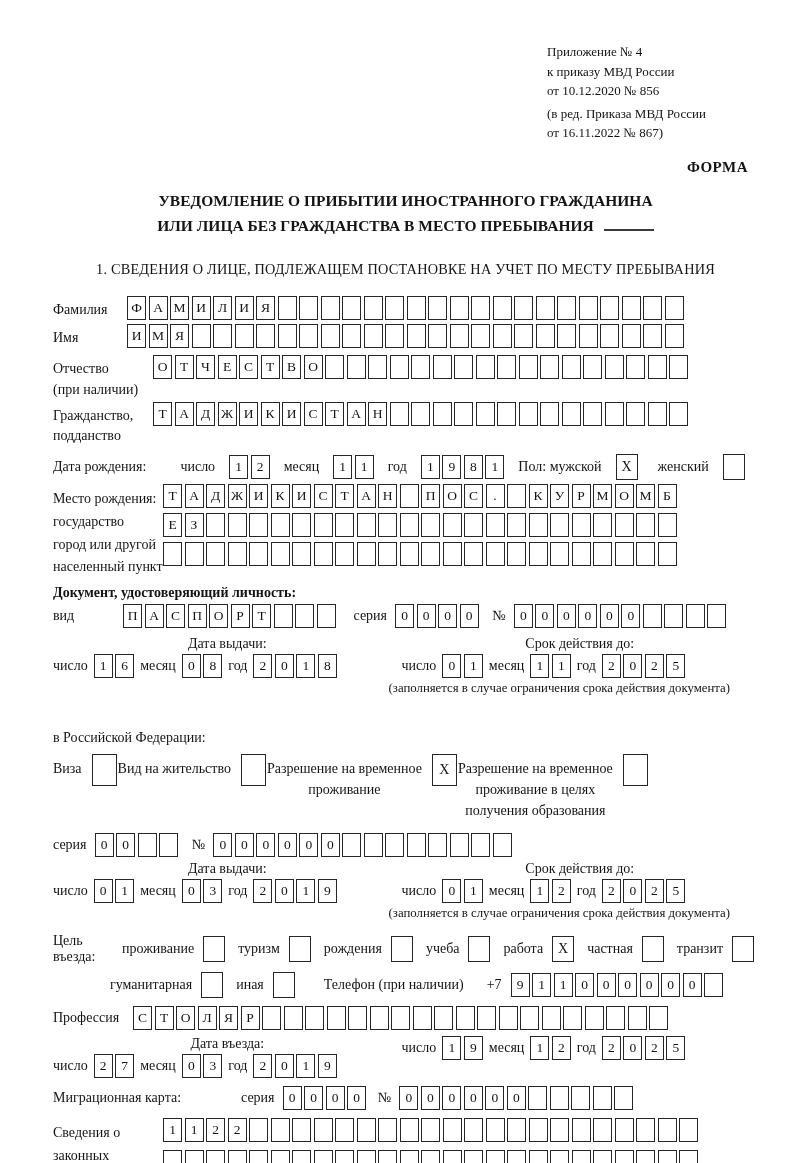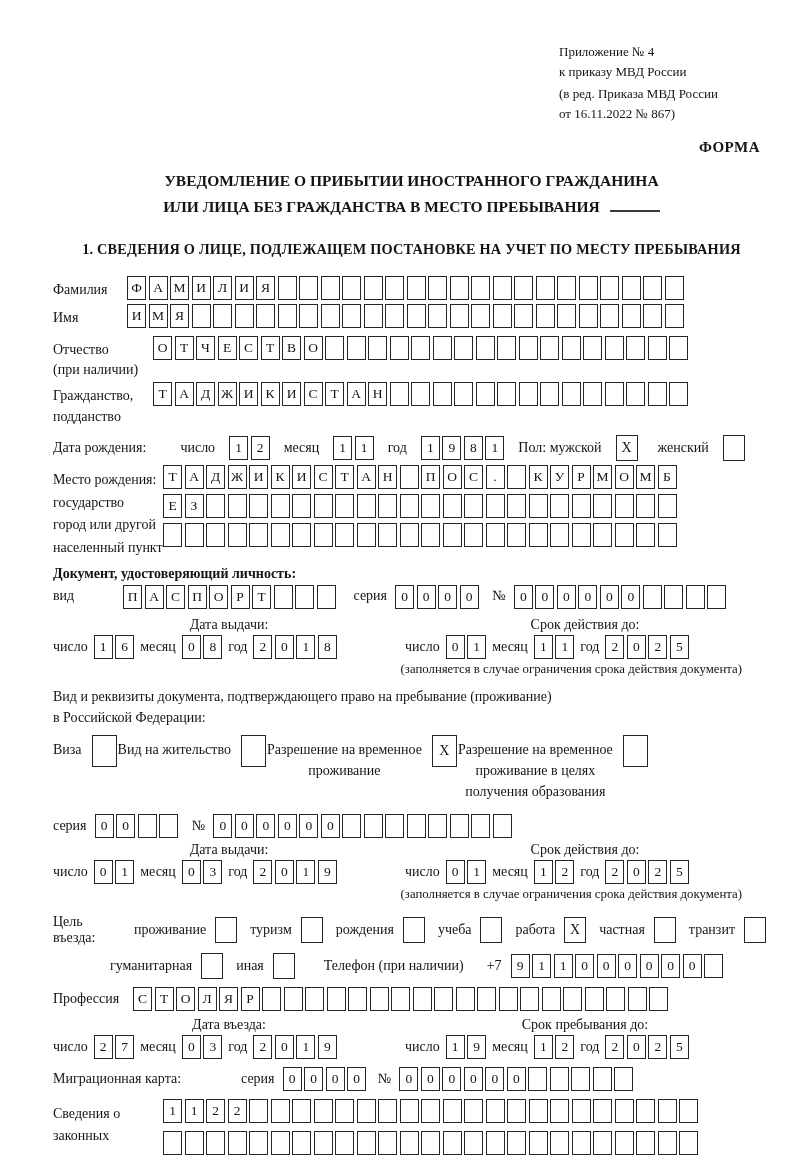--- a/index.html
+++ b/index.html
@@ -1,29 +1,29 @@
 <!DOCTYPE html>
 <html><head>
 <meta charset="utf-8">
 <style>
   * { box-sizing: border-box; margin: 0; padding: 0; }
   html,body { background:#e8e8e8; }
   .page {
     width: 800px; height: 1163px; margin: 0 auto; background: #ffffff;
     font-family: "Liberation Serif", "DejaVu Serif", serif;
     color: #141414; position: relative; overflow: hidden;
-    padding: 42px 30px 0 53px;
+    padding: 42px 42px 0 53px;
   }
   
   .appendix { width: 205px; margin-left: auto; margin-right: 6px; font-size: 13px; line-height: 1.5; }
   .appendix .rev { margin-top: 3px; }
   .forma { text-align: right; font-weight: bold; font-size: 15px; margin: 16px 10px 0 0; letter-spacing: .5px; }
   .title { text-align: center; font-weight: bold; font-size: 15.5px; line-height: 1.65; margin-top: 12px; }
   .title-underline { display:inline-block; width: 50px; border-bottom: 2.5px solid #3a3a3a; margin-left: 10px; }
-  .section-heading { text-align: center; font-weight: bold; font-size: 14.3px; margin-top: 22px; letter-spacing: .2px; }
+  .section-heading { text-align: center; font-weight: normal; font-size: 14.3px; margin-top: 22px; letter-spacing: .2px; }
   
   .row { display: flex; align-items: flex-start; margin-top: 4px; font-size: 14px; }
   .lbl { font-size: 14px; line-height: 1.45; flex-shrink: 0; padding-top: 4px; }
   .w74  { width: 74px; }
   .w100 { width: 100px; }
   .w110 { width: 110px; }
   .cellrow { display: inline-flex; gap: 2.5px; flex-wrap: nowrap; }
   .cell {
     width: 19px; height: 24px; border: 1.6px solid #262626; background:#fff;
     display: inline-flex; align-items: center; justify-content: center;
@@ -55,20 +55,21 @@
   .gap6 { width: 6px; }
 </style>
 </head>
 <body>
 
 <div class="page">
 
   <div class="appendix">
     <div>Приложение № 4</div>
     <div>к приказу МВД России</div>
+    <div>от 10.12.2020 № 856</div>
     <div class="rev">(в ред. Приказа МВД России</div>
     <div>от 16.11.2022 № 867)</div>
   </div>
 
   <div class="forma">ФОРМА</div>
 
   <div class="title">
     <div>УВЕДОМЛЕНИЕ О ПРИБЫТИИ ИНОСТРАННОГО ГРАЖДАНИНА</div>
     <div><span>ИЛИ ЛИЦА БЕЗ ГРАЖДАНСТВА В МЕСТО ПРЕБЫВАНИЯ</span><span class="title-underline"></span></div>
   </div>
@@ -402,21 +403,21 @@
             <span class="cell">0</span>
             <span class="cell">2</span>
             <span class="cell">5</span>
           </span>
       </div>
     </div>
   </div>
   <div class="note">(заполняется в случае ограничения срока действия документа)</div>
 
   <div class="docline">
-    <span>Вид и реквизиты документа, подтверждающего право на пребывание (проживание)</span><br>
+    <br>
     <span>в Российской Федерации:</span>
   </div>
 
   <div class="optrow">
     <span class="opt">
       <span class="optlbl">Виза</span>
       <span class="cb big"></span>
     </span>
     <span class="opt">
       <span class="optlbl">Вид на жительство</span>
@@ -601,21 +602,20 @@
         <span>год</span>
         <span class="cellrow">
             <span class="cell">2</span>
             <span class="cell">0</span>
             <span class="cell">1</span>
             <span class="cell">9</span>
           </span>
       </div>
     </div>
     <div class="date-col right">
-      <div class="date-head">Срок пребывания до:</div>
       <div class="date-vals">
         <span>число</span>
         <span class="cellrow">
             <span class="cell">1</span>
             <span class="cell">9</span>
           </span>
         <span>месяц</span>
         <span class="cellrow">
             <span class="cell">1</span>
             <span class="cell">2</span>

